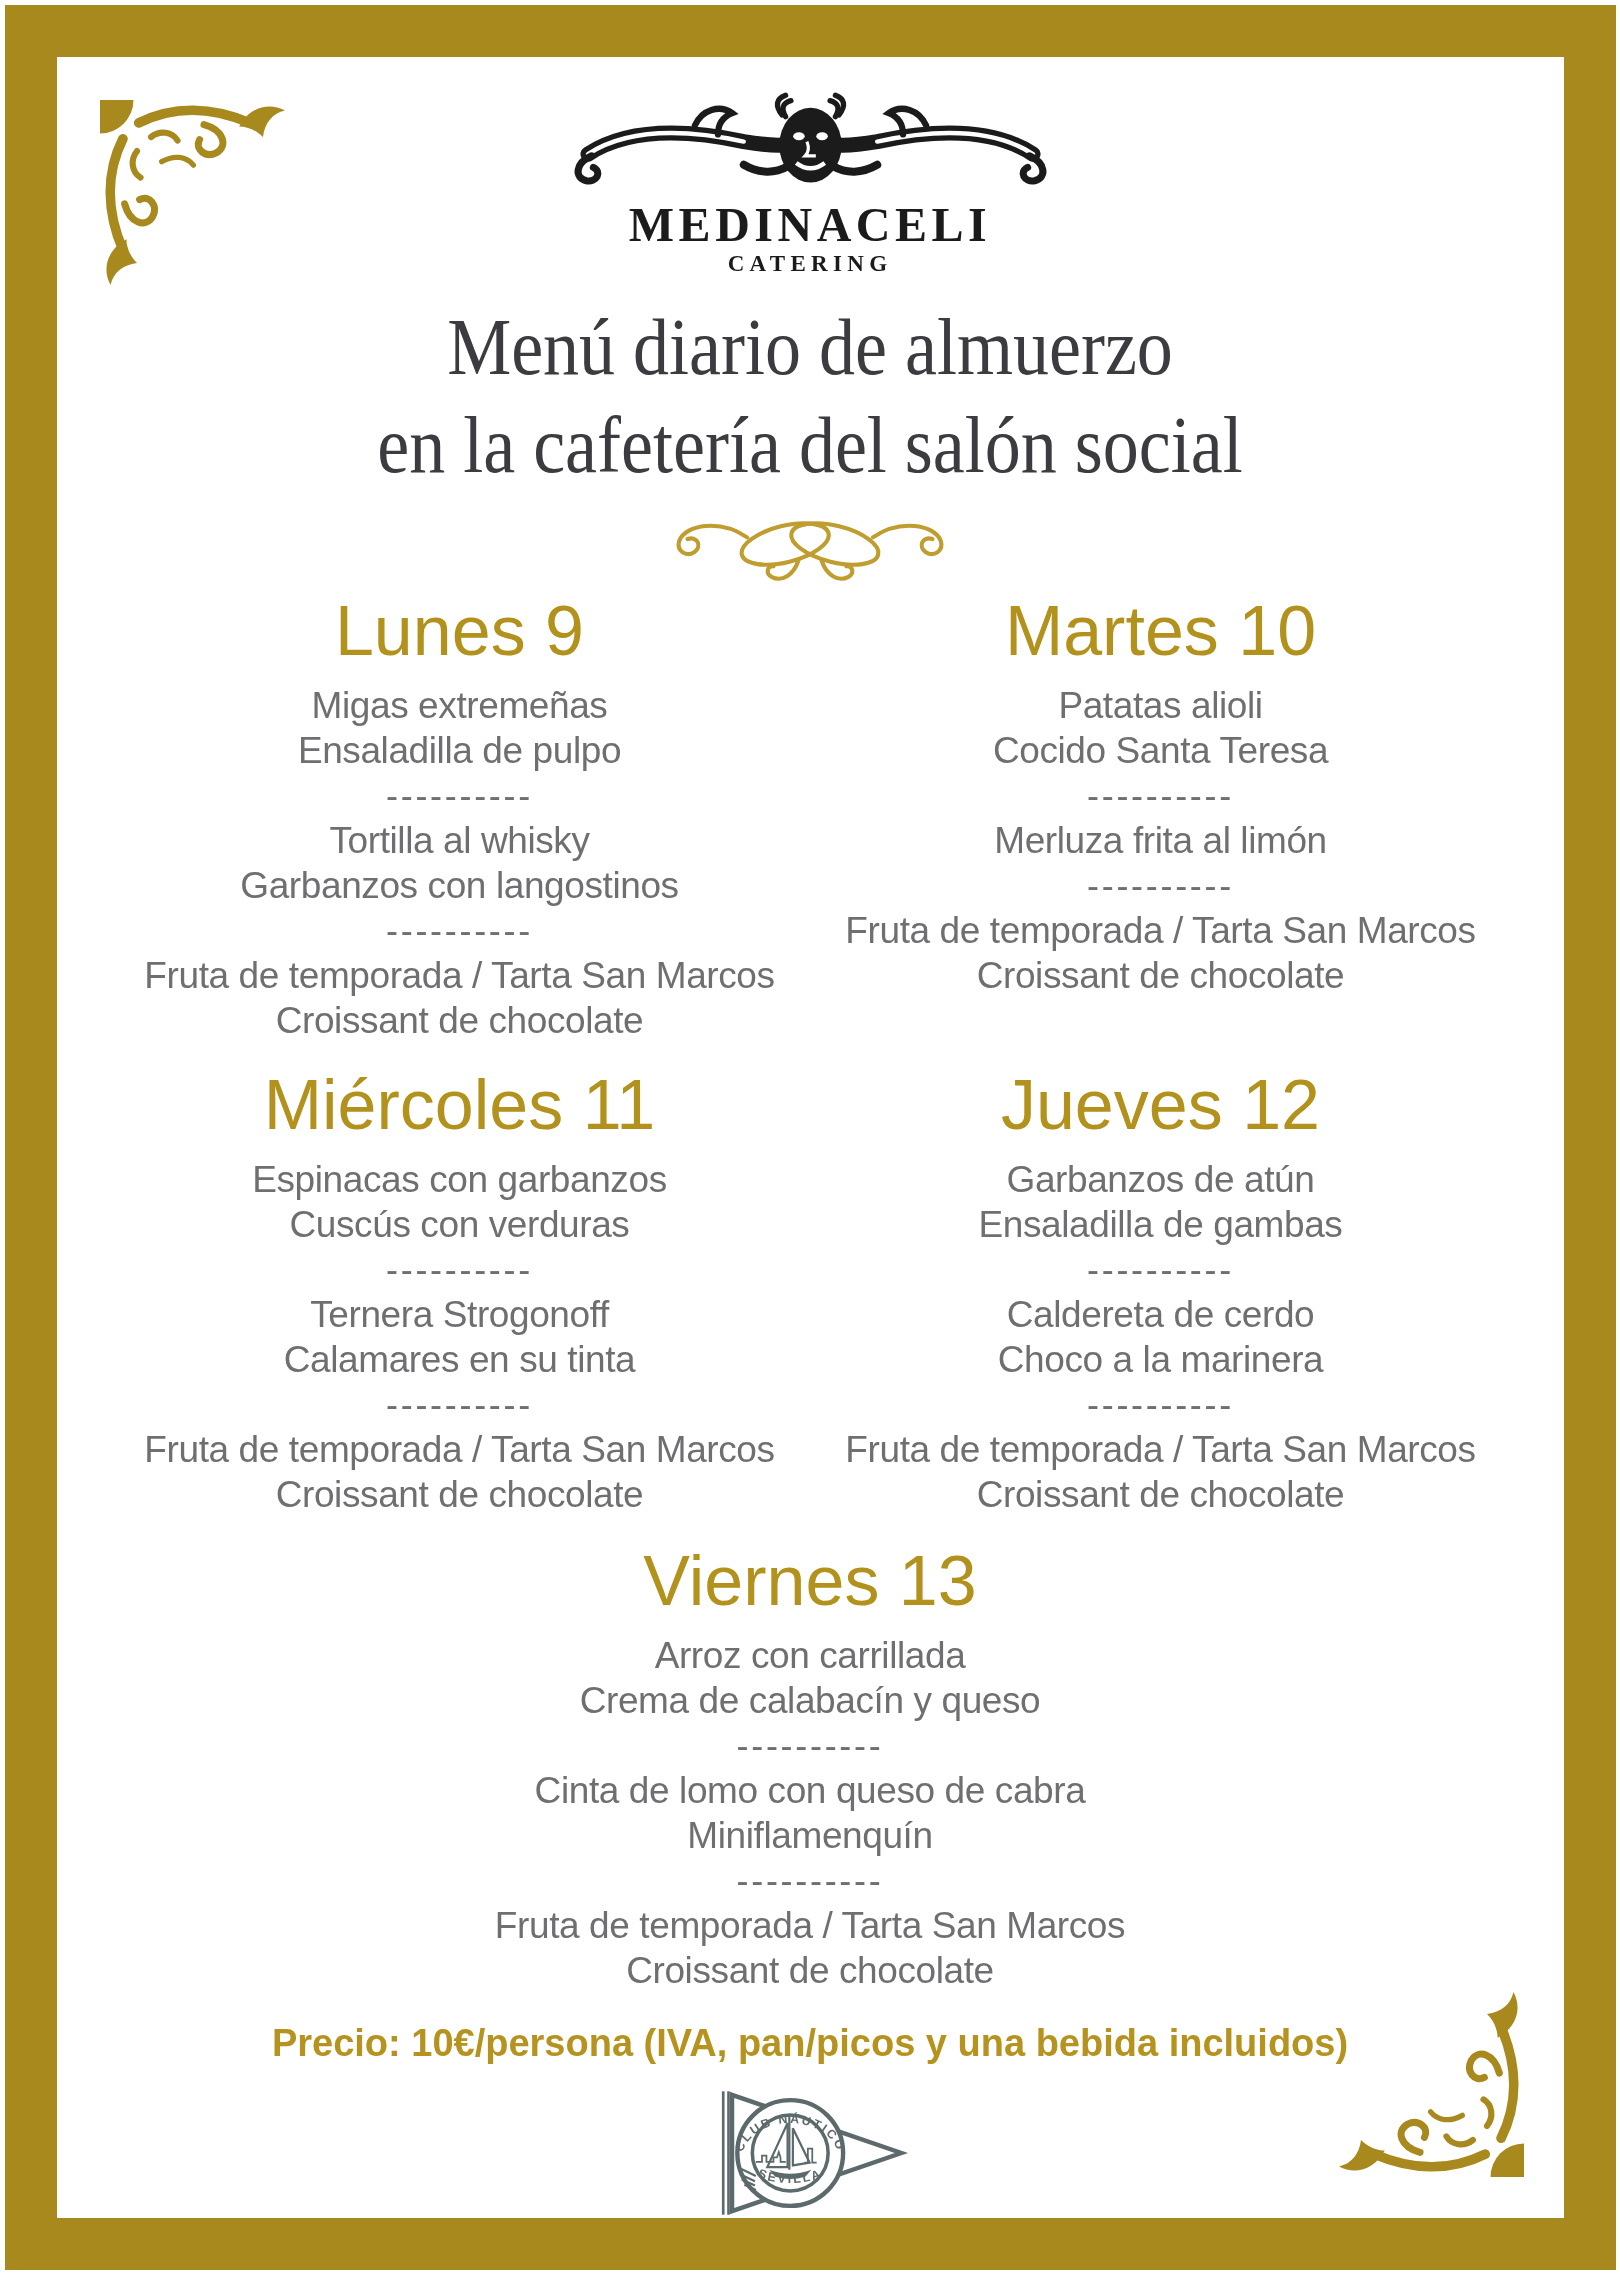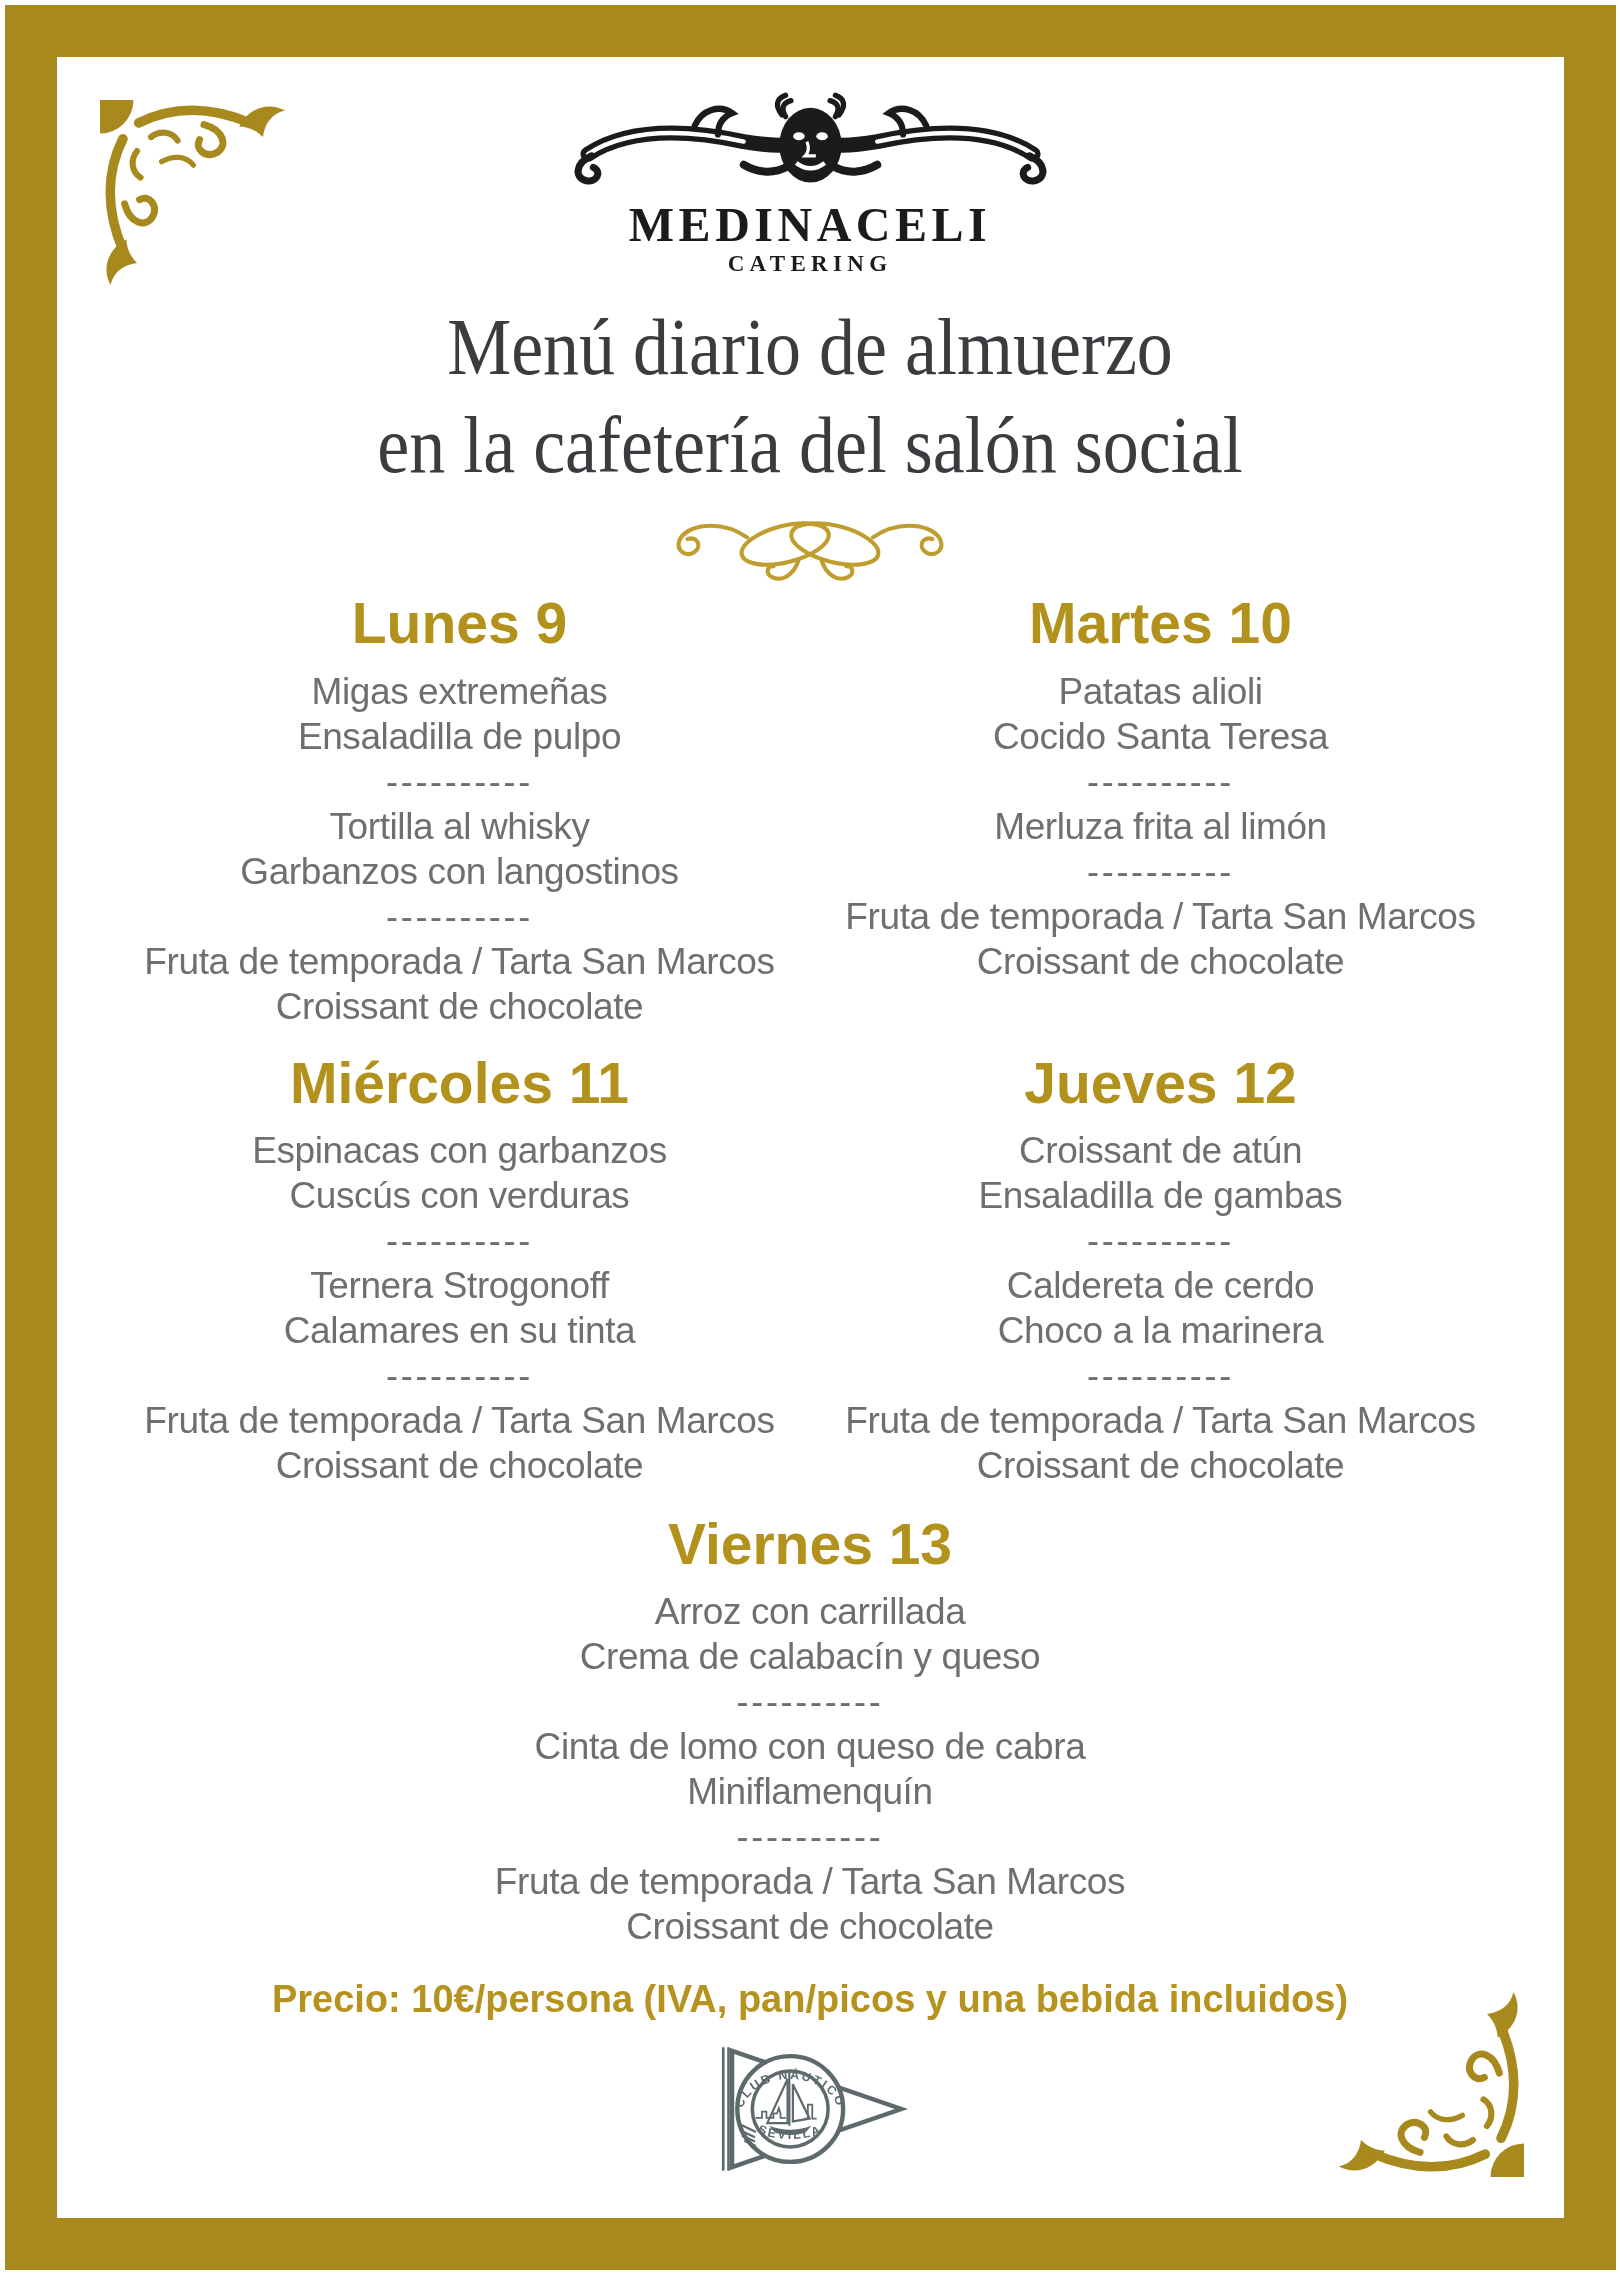--- a/index.html
+++ b/index.html
@@ -69,22 +69,22 @@
     transform-origin:center;
   }
   .divider{display:block;margin:1.8px auto 0;color:var(--gold-flourish);}
   .days-grid{
     display:grid;
     grid-template-columns:1fr 1fr;
     row-gap:23px;
     margin-top:5.3px;
   }
   .day h2{
-    font-size:57px;
-    font-weight:700;
+    font-size:70px;
+    font-weight:400;
     color:var(--gold-heading);
     line-height:1.12;
     margin-bottom:12.5px;
   }
   .item{
     font-size:37px;
     letter-spacing:-0.4px;
     line-height:45px;
     color:var(--item-text);
   }
@@ -221,21 +221,21 @@
       <p class="sep">----------</p>
       <p class="item">Ternera Strogonoff</p>
       <p class="item">Calamares en su tinta</p>
       <p class="sep">----------</p>
       <p class="item">Fruta de temporada / Tarta San Marcos</p>
       <p class="item">Croissant de chocolate</p>
     </section>
 
     <section class="day">
       <h2>Jueves 12</h2>
-      <p class="item">Croissant de atún</p>
+      <p class="item">Garbanzos de atún</p>
       <p class="item">Ensaladilla de gambas</p>
       <p class="sep">----------</p>
       <p class="item">Caldereta de cerdo</p>
       <p class="item">Choco a la marinera</p>
       <p class="sep">----------</p>
       <p class="item">Fruta de temporada / Tarta San Marcos</p>
       <p class="item">Croissant de chocolate</p>
     </section>
 
   </div>

